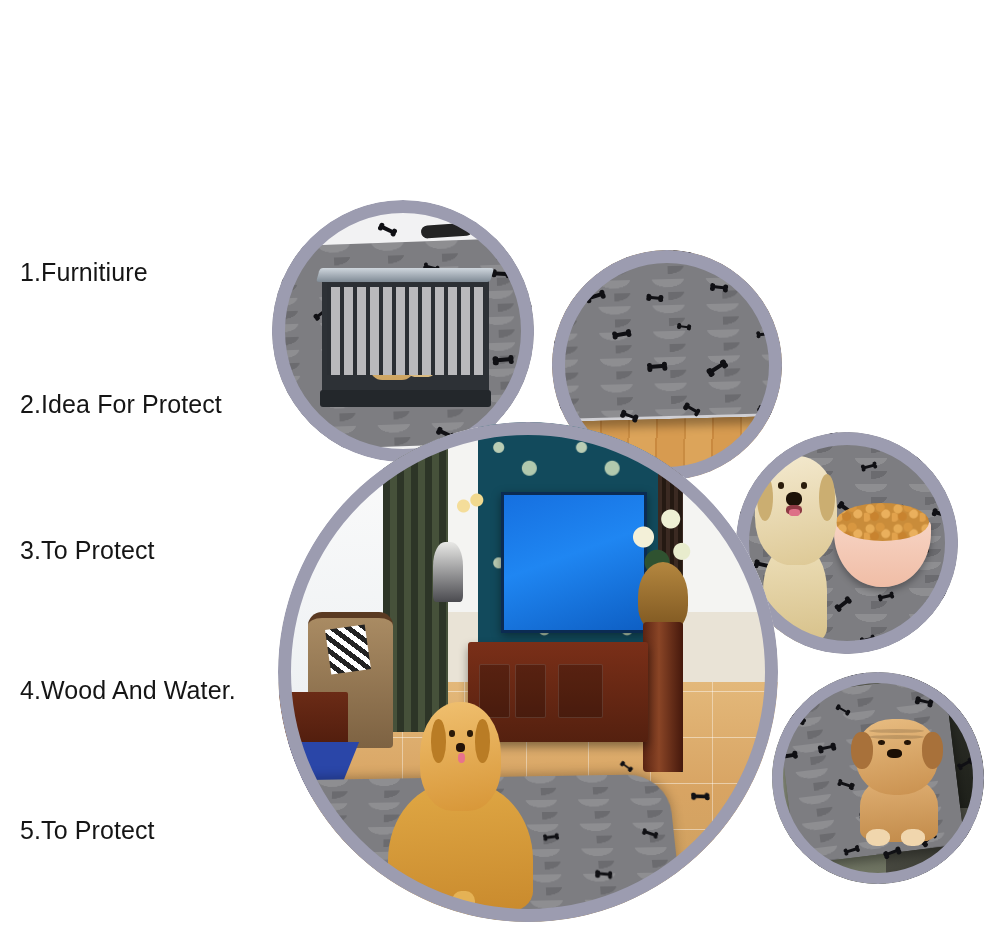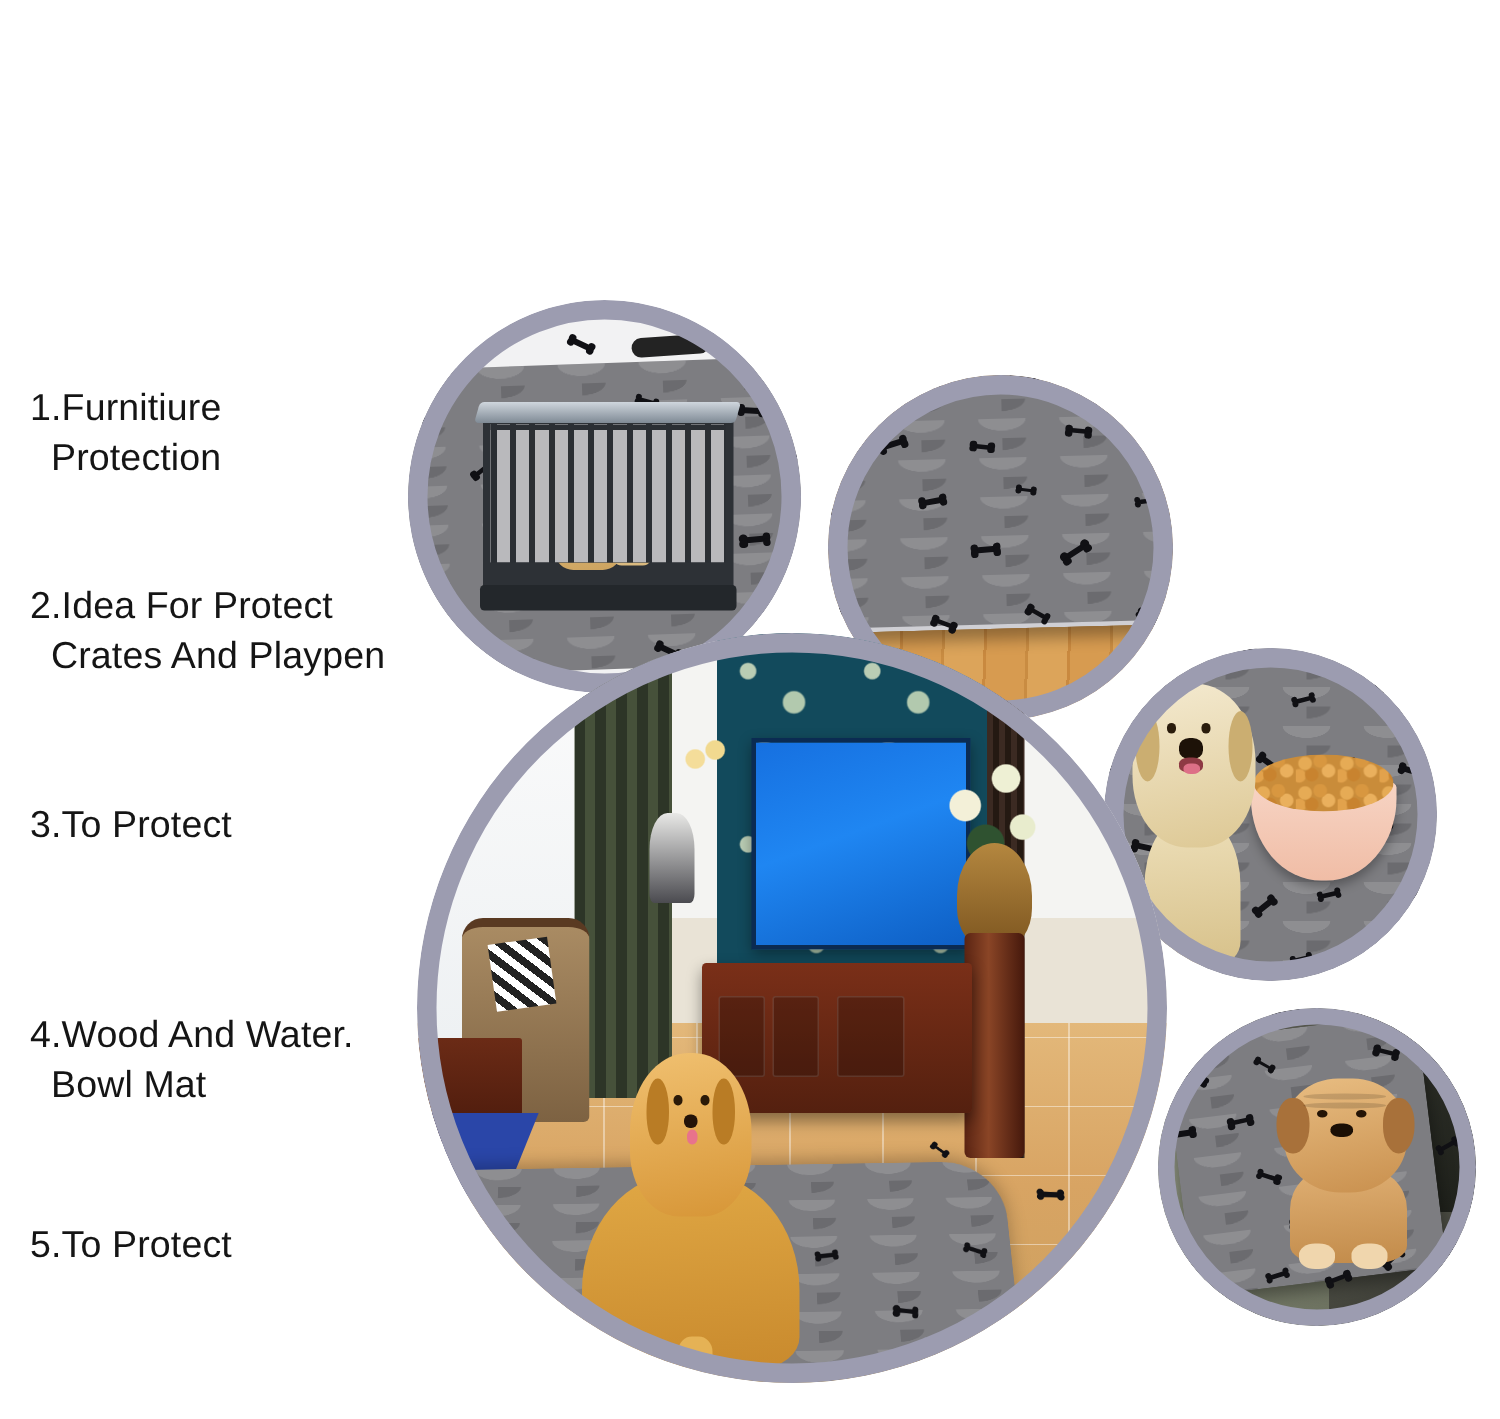--- a/index.html
+++ b/index.html
@@ -237,35 +237,32 @@
 </head>
 <body>
 
 <div id="stage">
 
 
   <div id="feature-list">
 
     <div class="feature-item" style="top:20px;">
       <span>1.</span><span>Furnitiure</span>
-      <span class="l2">Protection</span>
     </div>
 
     <div class="feature-item" style="top:152px;">
       <span>2.</span><span>Idea For Protect</span>
-      <span class="l2">Crates And Playpen</span>
     </div>
 
     <div class="feature-item" style="top:298px;">
       <span>3.</span><span>To Protect</span>
     </div>
 
     <div class="feature-item" style="top:438px;">
       <span>4.</span><span>Wood And Water.</span>
-      <span class="l2">Bowl Mat</span>
     </div>
 
     <div class="feature-item" style="top:578px;">
       <span>5.</span><span>To Protect</span>
     </div>
 
   </div>
 
   <div class="photo-circle" style="left:552px;top:250px;width:230px;height:230px;">
     <div class="clip">

